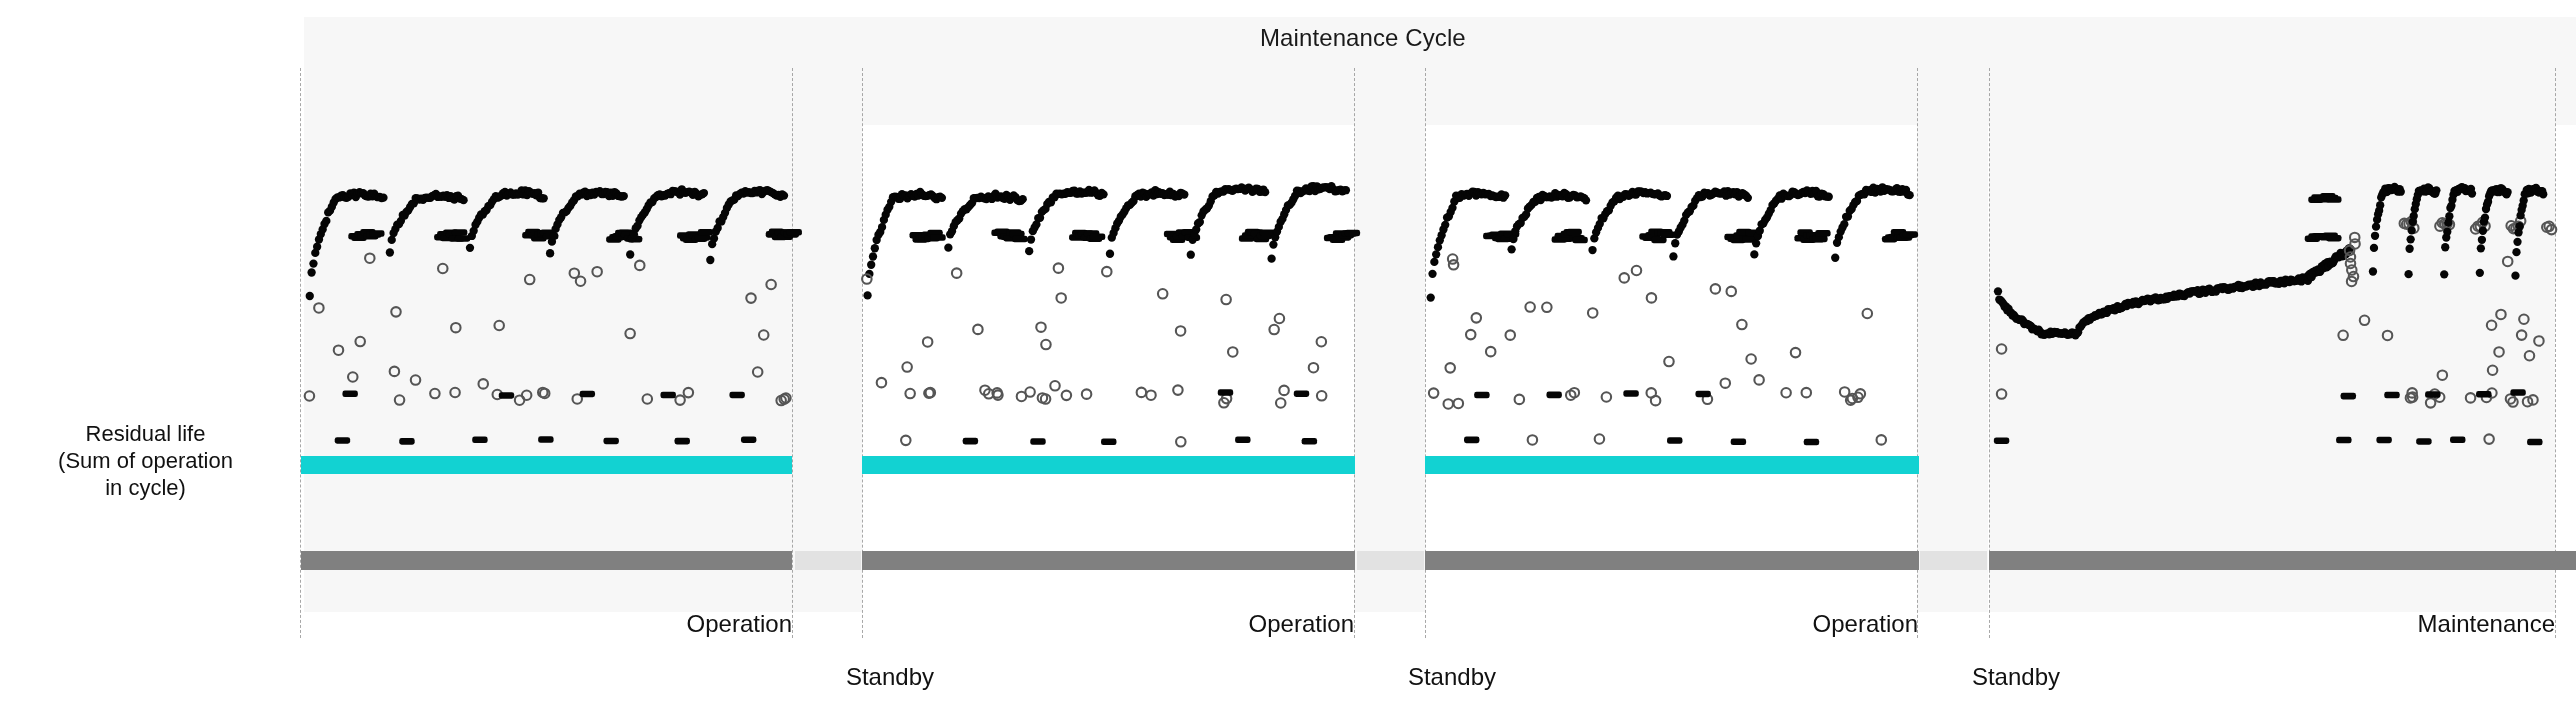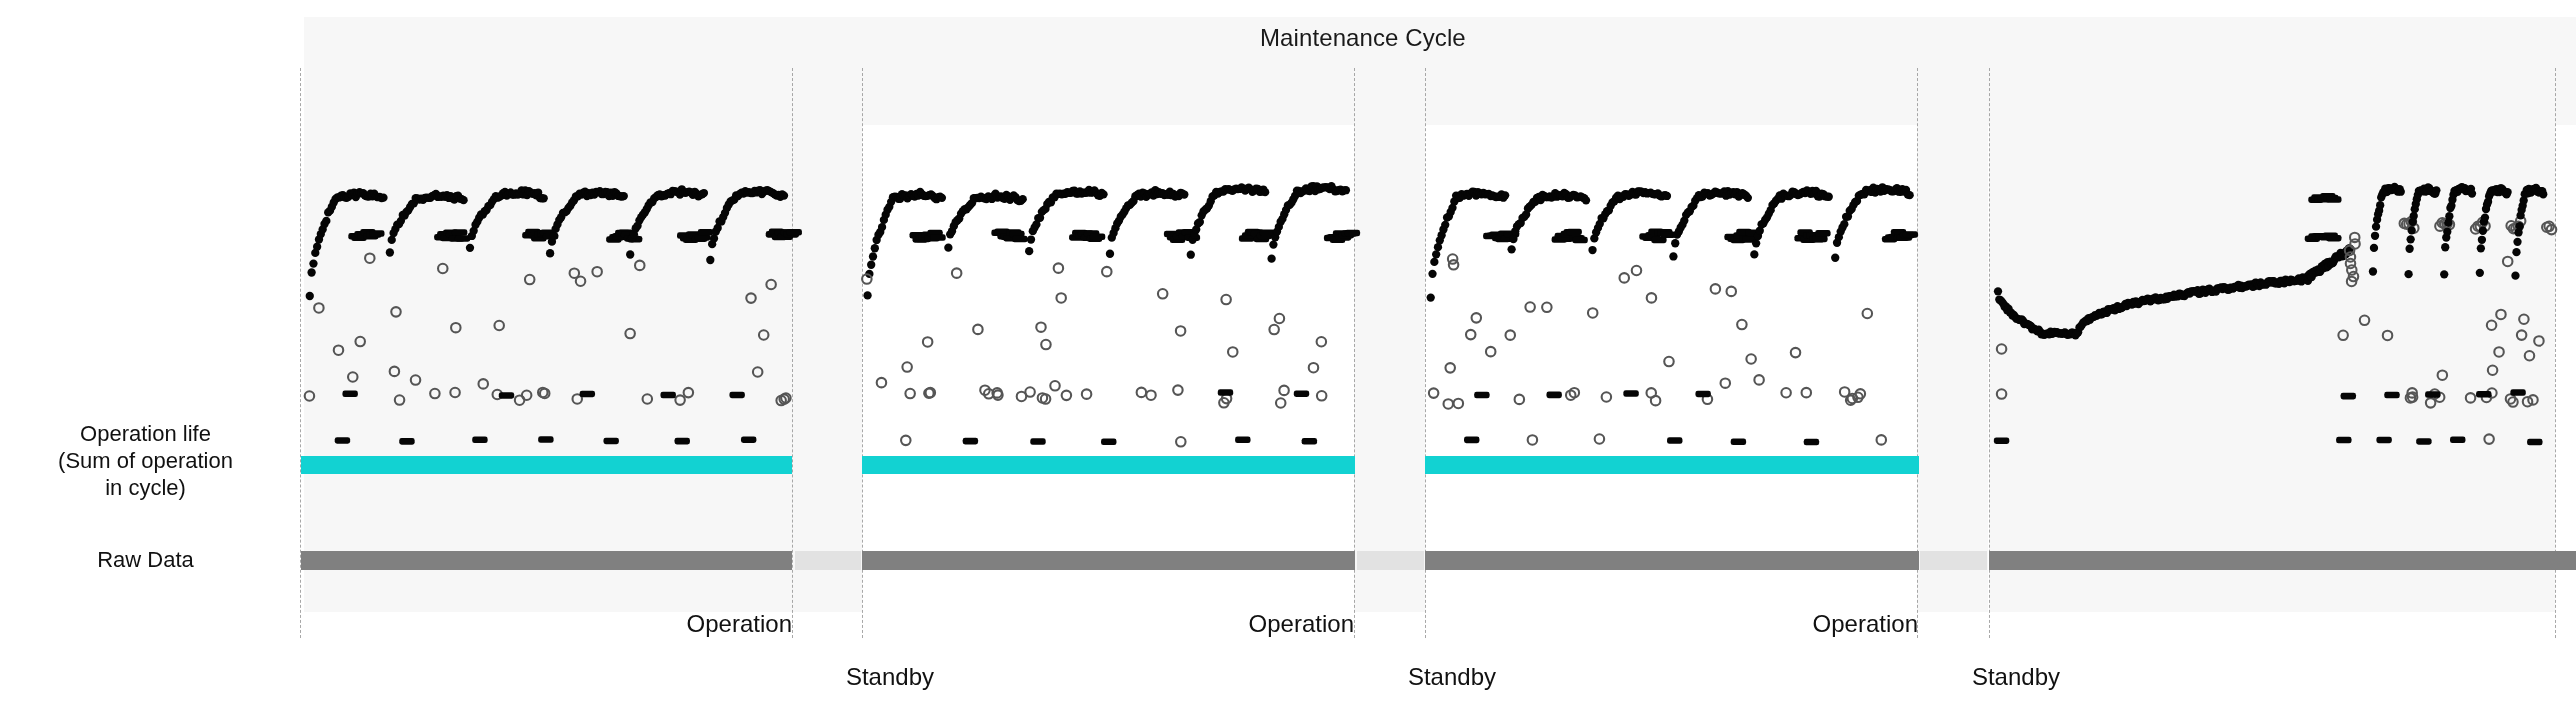--- a/index.html
+++ b/index.html
@@ -1632,27 +1632,27 @@
   <div class="bar bar-cyan" style="left:1425px;top:456px;width:494px;height:18px;"></div>
 
   <div class="bar bar-gray" style="left:301px;top:551px;width:491px;height:19px;"></div>
   <div class="bar bar-gray-light" style="left:795px;top:551px;width:66px;height:19px;"></div>
   <div class="bar bar-gray" style="left:862px;top:551px;width:493px;height:19px;"></div>
   <div class="bar bar-gray-light" style="left:1357px;top:551px;width:67px;height:19px;"></div>
   <div class="bar bar-gray" style="left:1425px;top:551px;width:494px;height:19px;"></div>
   <div class="bar bar-gray-light" style="left:1920px;top:551px;width:67px;height:19px;"></div>
   <div class="bar bar-gray" style="left:1989px;top:551px;width:587px;height:19px;"></div>
 
-  <div class="ylab" style="left:6px;top:421px;width:279px;">Operation life
+  <div class="ylab" style="left:6px;top:421px;width:279px;">Residual life
 (Sum of operation
 in cycle)</div>
-  <div class="ylab" style="left:6px;top:547px;width:279px;">Raw Data</div>
 
   <div class="xlab" style="left:304px;top:610px;width:488px;">Operation</div>
   <div class="xlab" style="left:862px;top:610px;width:492px;">Operation</div>
   <div class="xlab" style="left:1425px;top:610px;width:493px;">Operation</div>
+  <div class="xlab" style="left:1989px;top:610px;width:566px;">Maintenance</div>
 
   <div class="xlab" style="left:720px;top:663px;width:214px;">Standby</div>
   <div class="xlab" style="left:1282px;top:663px;width:214px;">Standby</div>
   <div class="xlab" style="left:1846px;top:663px;width:214px;">Standby</div>
 
 </div>
 
 
 </body></html>

